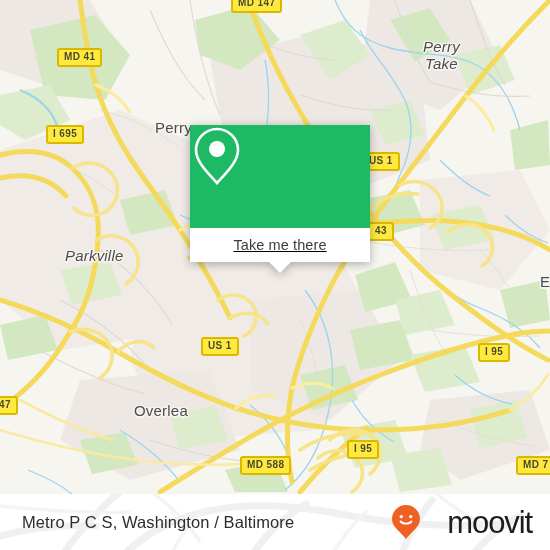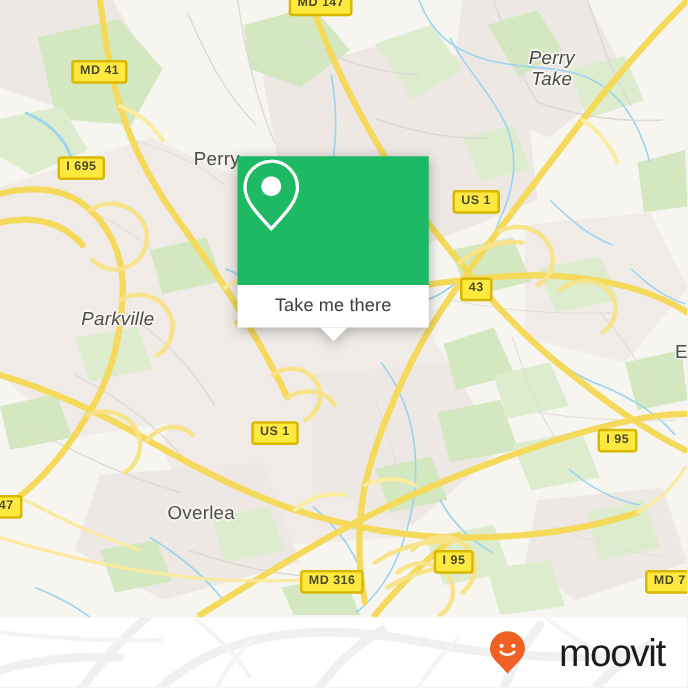--- a/index.html
+++ b/index.html
@@ -61,22 +61,23 @@
     padding:3px 7px 3px 6px;
     line-height:14px;
     white-space:nowrap;
     font-family:"Liberation Sans", sans-serif;
   }
 
   
   #popup {
     position:absolute;
     left:190px; top:125px;
-    width:153px;
+    width:180px;
     filter: drop-shadow(0 2px 5px rgba(0,0,0,.30));
+    text-decoration: underline;
   }
   #popup-green {
     background:#1db964;
     height:103px;
     display:flex; align-items:center; justify-content:center;
   }
   #popup-white {
     background:#ffffff;
     height:34px;
     display:flex; align-items:center; justify-content:center;
@@ -296,21 +297,21 @@
 
     <div class="shield" style="left:231px; top:-6px;">MD 147</div>
     <div class="shield" style="left:57px; top:48px;">MD 41</div>
     <div class="shield" style="left:46px; top:125px;">I 695</div>
     <div class="shield" style="left:362px; top:152px;">US 1</div>
     <div class="shield" style="left:368px; top:222px;">43</div>
     <div class="shield" style="left:201px; top:337px;">US 1</div>
     <div class="shield" style="left:478px; top:343px;">I 95</div>
     <div class="shield" style="left:-8px; top:396px;">47</div>
     <div class="shield" style="left:347px; top:440px;">I 95</div>
-    <div class="shield" style="left:240px; top:456px;">MD 316</div>
+    <div class="shield" style="left:240px; top:456px;">MD 588</div>
     <div class="shield" style="left:516px; top:456px;">MD 7</div>
 
     <div id="popup">
       <div id="popup-green">
         <svg width="54" height="62" viewBox="0 0 54 62">
           <path d="M27 4 C15.4 4 6 13.4 6 25 C6 36 16 46 27 58 C38 46 48 36 48 25 C48 13.4 38.6 4 27 4 Z" fill="none" stroke="#ffffff" stroke-width="2.6"></path>
           <circle cx="27" cy="24" r="8" fill="#ffffff"></circle>
         </svg>
       </div>
       <div id="popup-white">
@@ -336,20 +337,21 @@
       </g>
       <g fill="none" stroke="#f4f4f4" stroke-width="3.5">
         <path d="M0,18 C40,22 86,26 130,24"></path>
         <path d="M170,70 C178,50 190,34 206,20"></path>
         <path d="M330,70 C340,52 352,36 368,22"></path>
         <path d="M150,2 C170,18 188,34 200,54"></path>
         <path d="M430,0 C448,16 468,30 492,40"></path>
       </g>
     </svg>
 
+    <div id="footer-title">Metro P C S, Washington / Baltimore</div>
 
     <div id="footer-logo">
       <svg width="30" height="36" viewBox="0 0 30 36">
         <path d="M15 1 C7.3 1 1 7.3 1 15 C1 23 9 27 15 35 C21 27 29 23 29 15 C29 7.3 22.7 1 15 1 Z" fill="#ee6123"></path>
         <circle cx="10.3" cy="12.6" r="1.7" fill="#ffffff"></circle>
         <circle cx="19.7" cy="12.6" r="1.7" fill="#ffffff"></circle>
         <path d="M9.6 17.4 C11.6 20.4 18.4 20.4 20.4 17.4" fill="none" stroke="#ffffff" stroke-width="1.9" stroke-linecap="round"></path>
       </svg>
       <span id="footer-logo-text">moovit</span>
     </div>

